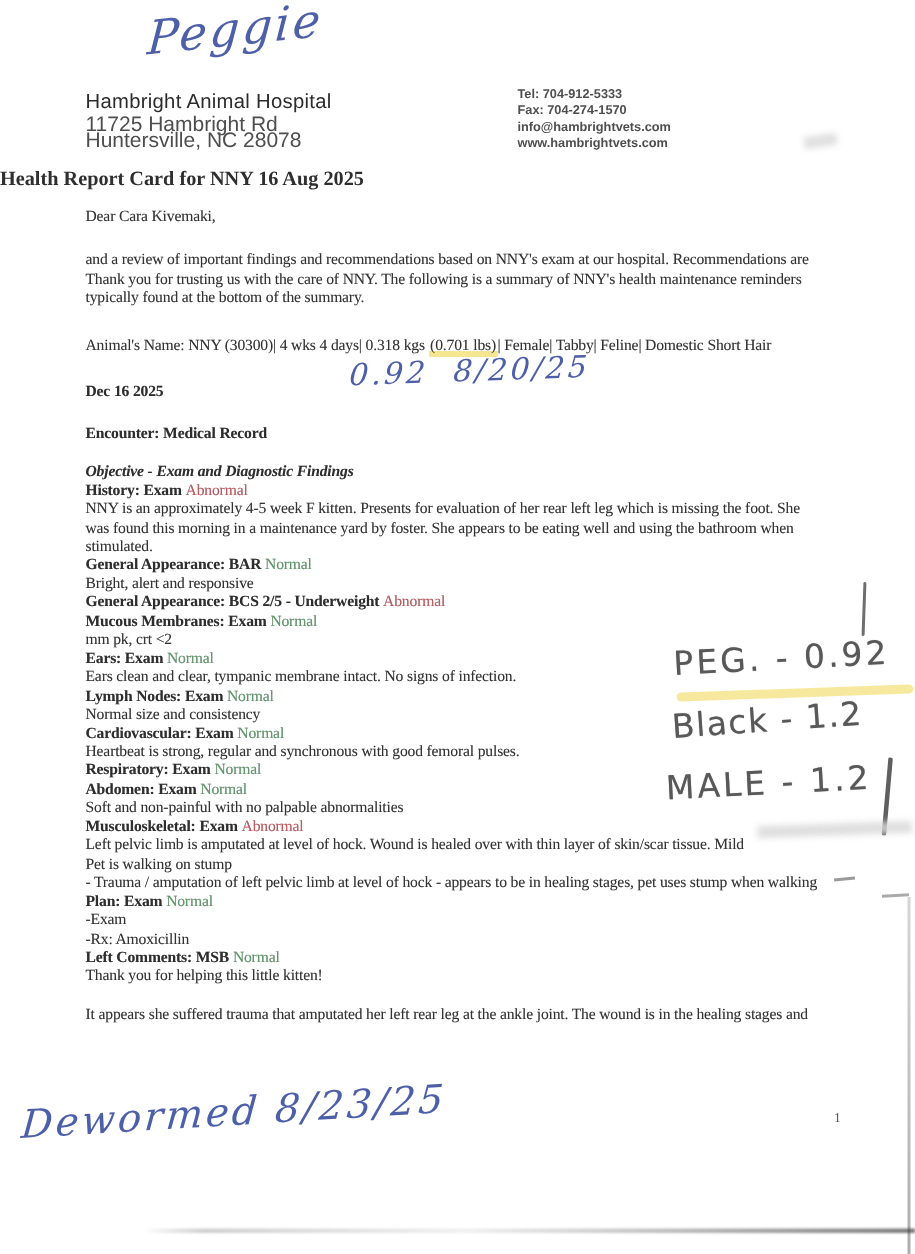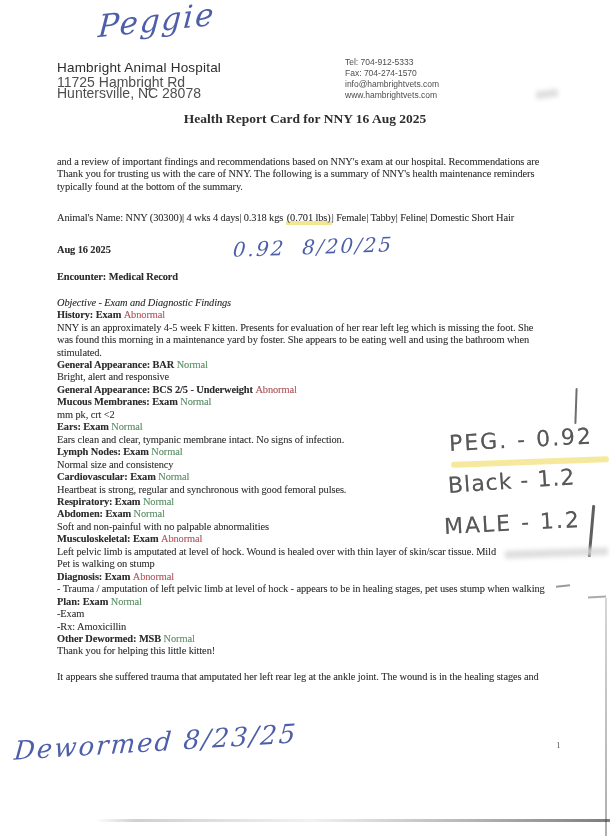--- a/index.html
+++ b/index.html
@@ -5,31 +5,31 @@
   html,body{margin:0;padding:0;background:#ffffff;}
   .page{
     position:relative;width:610px;height:836px;background:#ffffff;overflow:hidden;
     font-family:"Liberation Serif",serif;color:#343434;
   }
   
   .hospital{position:absolute;left:57px;top:60px;font-family:"Liberation Sans",sans-serif;}
   .hospital-name{font-size:13.5px;font-weight:normal;color:#2c2c2c;letter-spacing:.2px;}
   .hospital-addr{font-size:14px;color:#4e4e4e;line-height:11px;margin-top:2px;}
   .contact{position:absolute;left:345px;top:57px;font-family:"Liberation Sans",sans-serif;
-           font-size:8.5px;color:#4e4e4e;line-height:11px;}
-  .doc-title{position:absolute;left:0;top:111px;width:610px;text-align:center;
+           font-size:8.5px;color:#4e4e4e;line-height:11px;font-weight:bold;}
+  .doc-title{position:absolute;left:0;top:111px;width:610px;
              font-size:13.5px;font-weight:bold;color:#2e2e2e;}
   
   .letter{position:absolute;left:57px;top:139px;width:512px;
           font-size:10.4px;line-height:12.45px;letter-spacing:-.1px;
           text-shadow:0 0 .4px rgba(40,40,40,.35);}
   .line{white-space:nowrap;}
   .gap17{margin-top:17px;} .gap19{margin-top:19px;} .gap15{margin-top:15px;} .gap13{margin-top:13px;}
   .bold{font-weight:bold;color:#2e2e2e;}
-  .obj-heading{font-weight:normal;font-style:italic;color:#2e2e2e;}
+  .obj-heading{font-weight:bold;font-style:italic;color:#2e2e2e;}
   .f-line{white-space:nowrap;}
   .f-line b{color:#2e2e2e;}
   .hl{padding:0 1px 2px 1px;border-radius:1px;margin-top:13px;}
   
   .hand{position:absolute;font-family:"DejaVu Serif",serif;font-style:italic;white-space:pre;}
   .hand-top-name{left:98px;top:2px;font-size:31px;transform:rotate(-6deg) skewX(-10deg);letter-spacing:2px;}
   .hand-weight{left:233px;top:235px;font-size:20px;transform:rotate(-2deg) skewX(-6deg);letter-spacing:2px;}
   .hand-bottom{left:14px;top:727px;font-size:26px;transform:rotate(-3.5deg) skewX(-8deg);letter-spacing:2px;}
   .pencil-note{position:absolute;font-family:"DejaVu Sans",sans-serif;white-space:pre;
                transform-origin:left center;text-shadow:0 0 .6px rgba(80,80,80,.6);}
@@ -68,29 +68,30 @@
     <div>Tel: 704-912-5333</div>
     <div>Fax: 704-274-1570</div>
     <div>info@hambrightvets.com</div>
     <div>www.hambrightvets.com</div>
   </div>
   <div class="mark smudge2"></div>
 
   <div class="doc-title">Health Report Card for NNY 16 Aug 2025</div>
 
   <div class="letter">
+    <div class="line">Dear Cara Kivemaki,</div>
     <div class="gap17" id="intro">
         <div class="line">and a review of important findings and recommendations based on NNY's exam at our hospital. Recommendations are</div>
         <div class="line">Thank you for trusting us with the care of NNY. The following is a summary of NNY's health maintenance reminders</div>
         <div class="line">typically found at the bottom of the summary.</div>
       </div>
     <div class="line gap19">
       <span>Animal's Name: NNY (30300)| 4 wks 4 days| 0.318 kgs </span><span class="hl" style="background: linear-gradient(to top, rgba(243, 226, 126, 0.85) 0px, rgba(243, 226, 126, 0.85) 30%, transparent 30%);">(0.701 lbs)</span><span>| Female| Tabby| Feline| Domestic Short Hair</span>
     </div>
-    <div class="line bold gap19">Aug 16 2025</div>
+    <div class="line bold gap19">Dec 16 2025</div>
     <div class="line bold gap15">Encounter: Medical Record</div>
     <div class="line obj-heading gap13">Objective - Exam and Diagnostic Findings</div>
     <div id="findings">
         <div class="f-line"><b>History: Exam </b><span style="color: rgb(192, 90, 96);">Abnormal</span></div>
         <div class="f-line">NNY is an approximately 4-5 week F kitten. Presents for evaluation of her rear left leg which is missing the foot. She</div>
         <div class="f-line">was found this morning in a maintenance yard by foster. She appears to be eating well and using the bathroom when</div>
         <div class="f-line">stimulated.</div>
         <div class="f-line"><b>General Appearance: BAR </b><span style="color: rgb(96, 153, 108);">Normal</span></div>
         <div class="f-line">Bright, alert and responsive</div>
         <div class="f-line"><b>General Appearance: BCS 2/5 - Underweight </b><span style="color: rgb(192, 90, 96);">Abnormal</span></div>
@@ -101,26 +102,25 @@
         <div class="f-line"><b>Lymph Nodes: Exam </b><span style="color: rgb(96, 153, 108);">Normal</span></div>
         <div class="f-line">Normal size and consistency</div>
         <div class="f-line"><b>Cardiovascular: Exam </b><span style="color: rgb(96, 153, 108);">Normal</span></div>
         <div class="f-line">Heartbeat is strong, regular and synchronous with good femoral pulses.</div>
         <div class="f-line"><b>Respiratory: Exam </b><span style="color: rgb(96, 153, 108);">Normal</span></div>
         <div class="f-line"><b>Abdomen: Exam </b><span style="color: rgb(96, 153, 108);">Normal</span></div>
         <div class="f-line">Soft and non-painful with no palpable abnormalities</div>
         <div class="f-line"><b>Musculoskeletal: Exam </b><span style="color: rgb(192, 90, 96);">Abnormal</span></div>
         <div class="f-line">Left pelvic limb is amputated at level of hock. Wound is healed over with thin layer of skin/scar tissue. Mild</div>
         <div class="f-line">Pet is walking on stump</div>
-        <div class="f-line"><b>Diagnosis: Exam </b><span style="color: rgb(192, 90, 96);">Abnormal</span></div>
         <div class="f-line">- Trauma / amputation of left pelvic limb at level of hock - appears to be in healing stages, pet uses stump when walking</div>
         <div class="f-line"><b>Plan: Exam </b><span style="color: rgb(96, 153, 108);">Normal</span></div>
         <div class="f-line">-Exam</div>
         <div class="f-line">-Rx: Amoxicillin</div>
-        <div class="f-line"><b>Other Dewormed: MSB </b><span style="color: rgb(96, 153, 108);">Normal</span></div>
+        <div class="f-line"><b>Left Comments: MSB </b><span style="color: rgb(96, 153, 108);">Normal</span></div>
         <div class="f-line">Thank you for helping this little kitten!</div>
       </div>
     <div class="line gap13">It appears she suffered trauma that amputated her left rear leg at the ankle joint. The wound is in the healing stages and</div>
   </div>
 
   <div class="hand hand-weight" style="color: rgb(77, 95, 168);">0.92  8/20/25</div>
 
   <div class="mark stroke1"></div>
   <div class="pencil-note pn1" style="color: rgb(88, 88, 88);">PEG. - 0.92</div>
   <div class="mark hl-bar" style="background: rgb(243, 226, 126);"></div>

